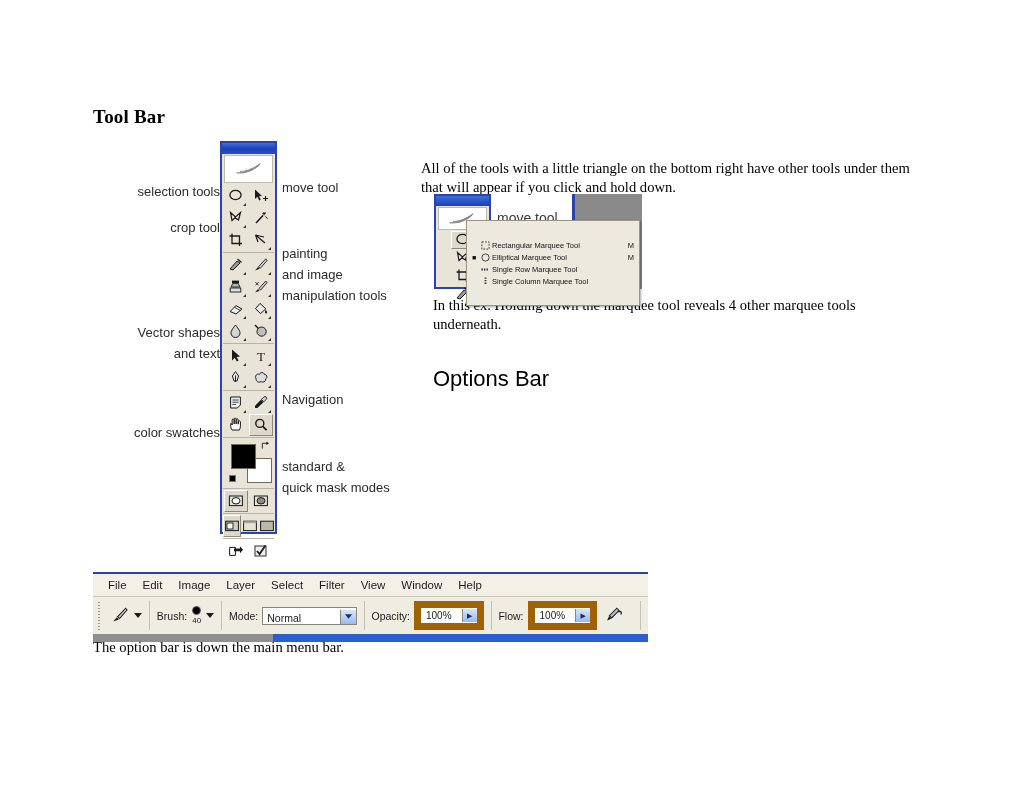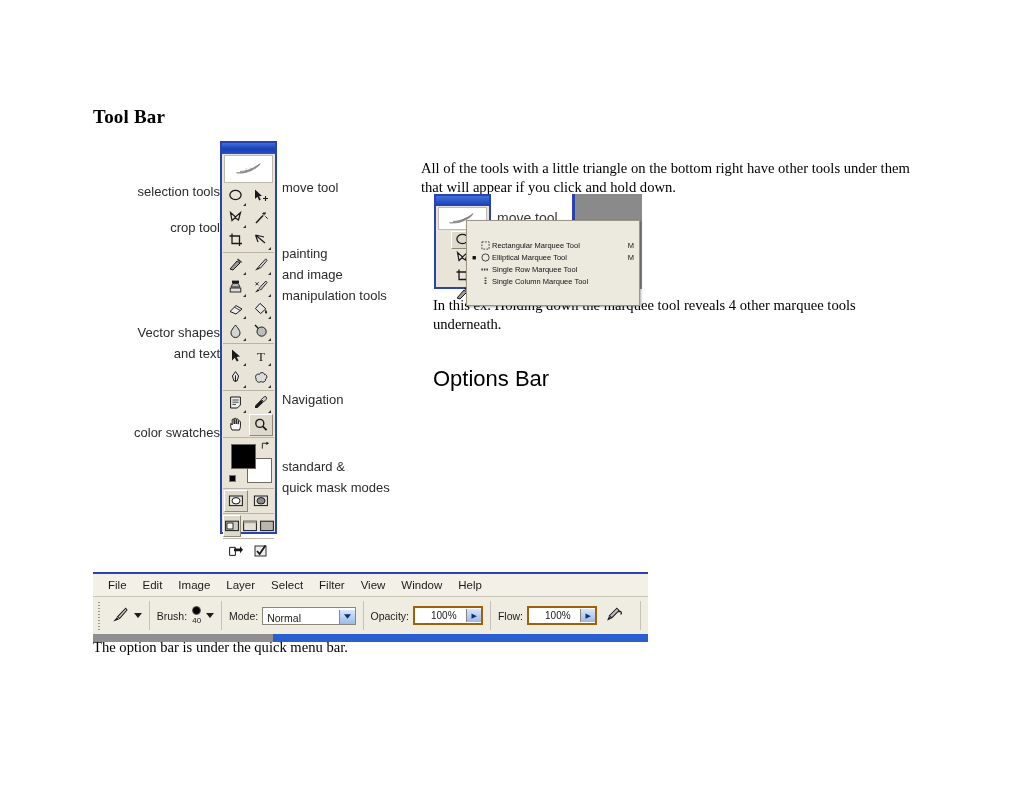--- a/index.html
+++ b/index.html
@@ -152,42 +152,42 @@
   .combo{
     width:103px;height:16px;background:#fff;border:1px solid #8a8778;
     display:flex;align-items:flex-end;justify-content:space-between;
     padding:0 0 0 4px;font-size:10.5px;margin-left:4px;
   }
   .combo .arrowbtn{
     width:15px;height:14px;background:linear-gradient(to bottom,#d9e6fb,#9bbaea);
     border-left:1px solid #8a8778;display:flex;align-items:center;justify-content:center;
   }
   .spin{
-    width:59px;height:15px;background:#fff;border:2px solid #a16207;
+    width:59px;height:15px;background:#fff;border:7px solid #a16207;
     display:flex;align-items:center;justify-content:space-between;
-    padding:0 0 0 16px;font-size:10px;margin-left:4px;
+    padding:0 0 0 5px;font-size:10px;margin-left:4px;
   }
   .spin .sbtn{
     width:14px;height:13px;background:linear-gradient(to bottom,#d9e6fb,#9bbaea);
     border-left:1px solid #8a8778;display:flex;align-items:center;justify-content:center;
     font-size:7px;color:#12306e;
   }
   .psbar-foot{height:8px;background:#8f8f8f;position:relative;}
   .psbar-foot i{position:absolute;left:180px;top:0;right:0;height:8px;background:#2b5fd0;}
 </style>
 </head>
 <body>
 
 <div class="pg">
 
   <div class="h-toolbar">Tool Bar</div>
   <div class="para p-triangle">All of the tools with a little triangle on the bottom right have other tools under them that will appear if you click and hold down.</div>
   <div class="para p-inthisex">In this ex. Holding down the marquee tool reveals 4 other marquee tools underneath.</div>
   <div class="h-options">Options Bar</div>
-  <div class="para p-optionunder">The option bar is under the quick menu bar.</div>
+  <div class="para p-optionunder">The option bar is down the main menu bar.</div>
 
   <div class="lbl r l-selection">selection tools</div>
   <div class="lbl r l-crop">crop tool</div>
   <div class="lbl r l-vector">Vector shapes
 and text</div>
   <div class="lbl r l-swatch">color swatches</div>
   <div class="lbl l-move">move tool</div>
   <div class="lbl l-paint">painting
 and image
 manipulation tools</div>

